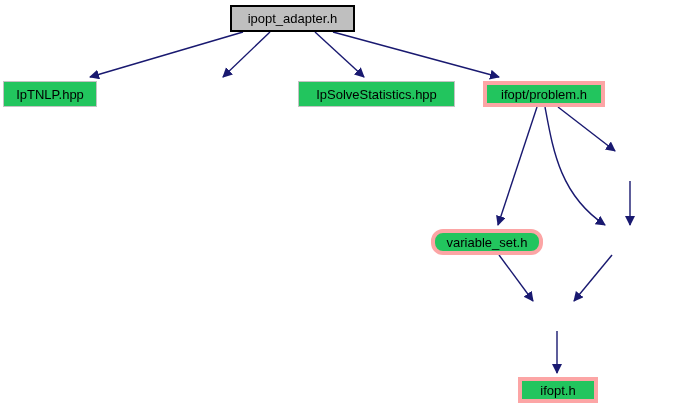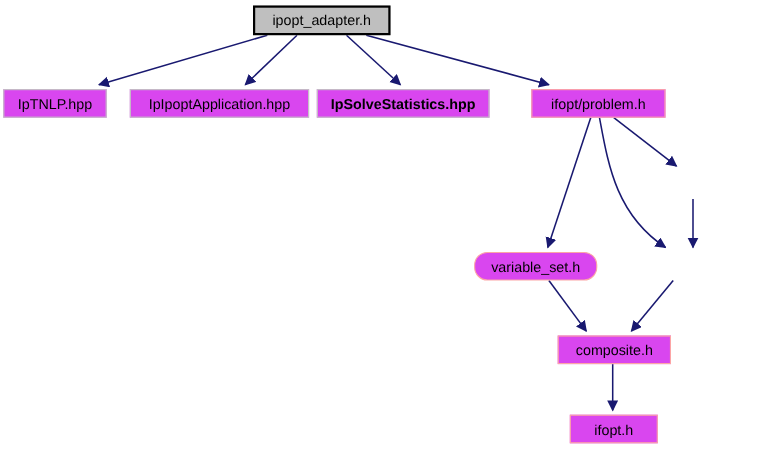--- a/index.html
+++ b/index.html
@@ -28,30 +28,30 @@
   }
   .node {
     position: absolute;
     box-sizing: border-box;
     display: flex;
     align-items: center;
     justify-content: center;
     font-size: 13px;
     line-height: 1;
     color: #000000;
-    background: #d946ef;
+    background: #22c55e;
     white-space: nowrap;
     text-align: center;
   }
   .node.current {
     background: #bfbfbf;
     border: 2px solid #000000;
   }
   .node.linked {
-    border: 1px solid #fca5a5;
+    border: 4px solid #fca5a5;
     cursor: pointer;
   }
   .node.external {
     border: 1px solid #c3c3c3;
   }
 </style>
 </head>
 <body>
 
 <div id="canvas" style="background: rgb(255, 255, 255);">
@@ -69,19 +69,17 @@
       <path class="edge" d="M545,107 C553,150 560,195 605,225" stroke="#191970" marker-end="url(#arrowhead)"></path>
       <path class="edge" d="M558,107 L615,151" stroke="#191970" marker-end="url(#arrowhead)"></path>
       <path class="edge" d="M630,181 L630,225" stroke="#191970" marker-end="url(#arrowhead)"></path>
       <path class="edge" d="M499,255 L533,301" stroke="#191970" marker-end="url(#arrowhead)"></path>
       <path class="edge" d="M612,255 L574,301" stroke="#191970" marker-end="url(#arrowhead)"></path>
       <path class="edge" d="M557,331 L557,373" stroke="#191970" marker-end="url(#arrowhead)"></path>
     </svg>
 
 <div class="node current" style="left: 230px; top: 5px; width: 125px; height: 27px;">ipopt_adapter.h</div>
     <div class="node external" style="left: 3px; top: 81px; width: 94px; height: 26px;">IpTNLP.hpp</div>
-    <div class="node external" style="left: 118px; top: 81px; width: 163px; height: 26px;">IpIpoptApplication.hpp</div>
-    <div class="node external" style="left: 288px; top: 81px; width: 157px; height: 26px; font-weight: bold;">IpSolveStatistics.hpp</div>
+    <div class="node external" style="left: 298px; top: 81px; width: 157px; height: 26px;">IpSolveStatistics.hpp</div>
     <div class="node linked" style="left: 483px; top: 81px; width: 122px; height: 26px;">ifopt/problem.h</div>
     <div class="node linked" style="left: 431px; top: 229px; width: 112px; height: 26px; border-radius: 12px;">variable_set.h</div>
-    <div class="node linked" style="left: 507px; top: 305px; width: 103px; height: 26px;">composite.h</div>
     <div class="node linked" style="left: 518px; top: 377px; width: 80px; height: 26px;">ifopt.h</div>
   </div>
 
 </body></html>

